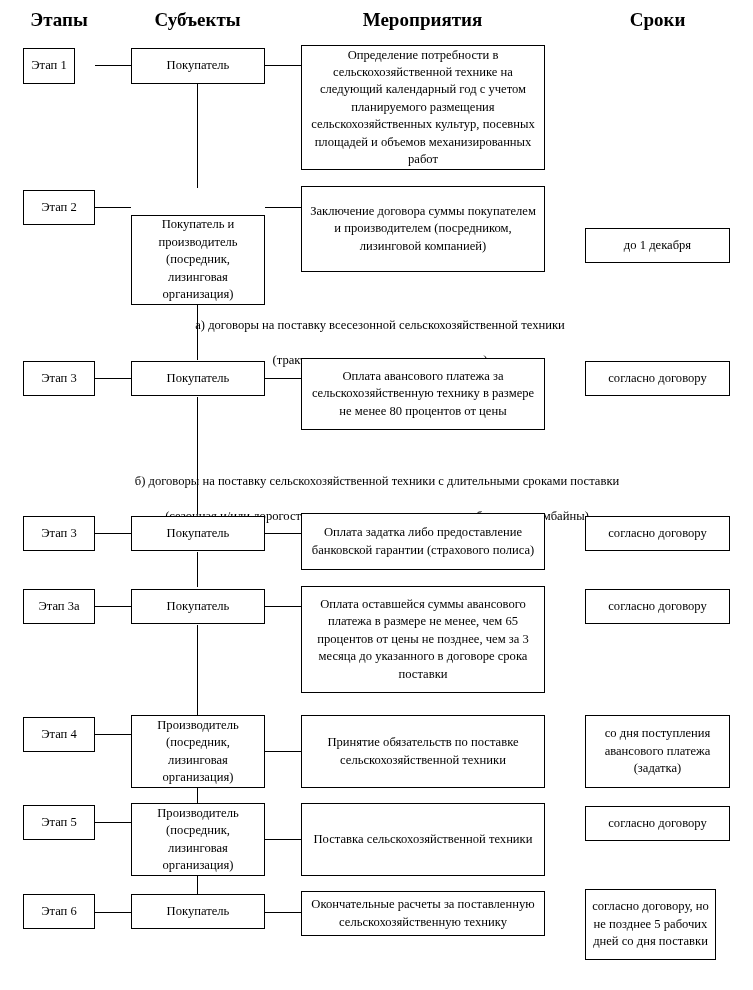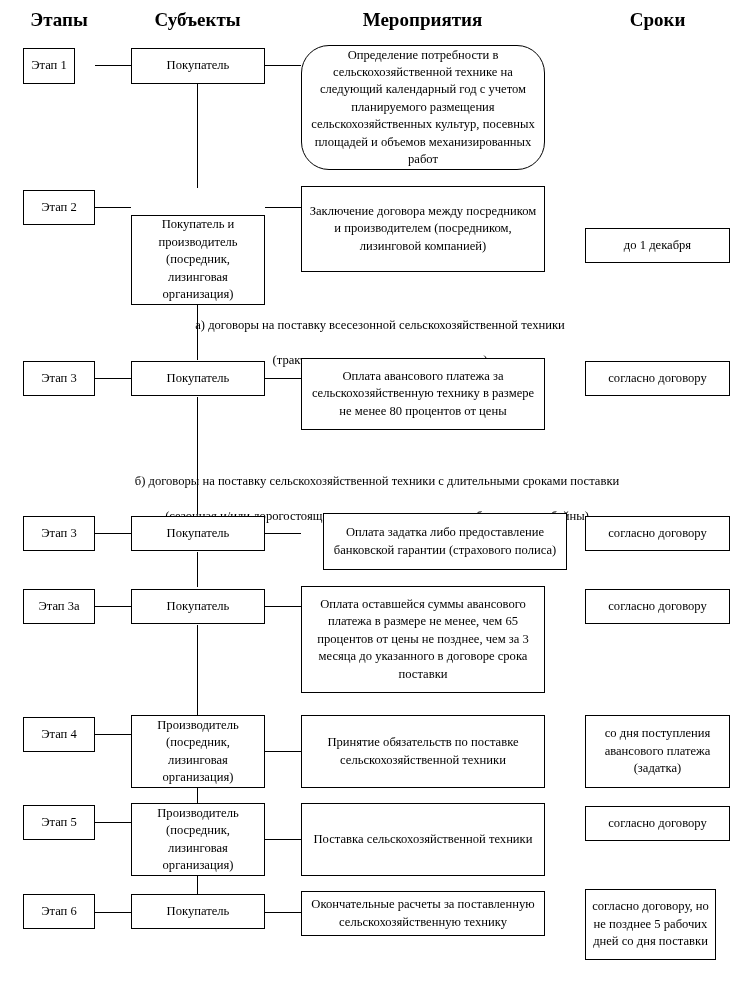--- a/index.html
+++ b/index.html
@@ -100,32 +100,32 @@
   <div class="vline" style="left:197px;top:625px;height:90px;"></div>
   <div class="vline" style="left:197px;top:787px;height:16px;"></div>
   <div class="vline" style="left:197px;top:875px;height:19px;"></div>
 
   <div class="box stage-box" style="left:23px;top:48px;width:52px;height:36px;">
     <span>Этап 1</span>
   </div>
   <div class="box subject-box" style="left:131px;top:48px;width:134px;height:36px;">
     <span>Покупатель</span>
   </div>
-  <div class="box measure-box" style="left:301px;top:45px;width:244px;height:125px;border-radius:28px;">
+  <div class="box measure-box" style="left:301px;top:45px;width:244px;height:125px;">
     <span>Определение потребности в сельскохозяйственной технике на следующий календарный год с учетом планируемого размещения сельскохозяйственных культур, посевных площадей и объемов механизированных работ</span>
   </div>
 
   <div class="box stage-box" style="left:23px;top:190px;width:72px;height:35px;">
     <span>Этап 2</span>
   </div>
   <div class="box subject-box" style="left:131px;top:188px;width:134px;height:90px;margin-top:27px;">
     <span>Покупатель и производитель (посредник, лизинговая организация)</span>
   </div>
   <div class="box measure-box" style="left:301px;top:186px;width:244px;height:86px;">
-    <span>Заключение договора между посредником и производителем (посредником, лизинговой компанией)</span>
+    <span>Заключение договора суммы покупателем и производителем (посредником, лизинговой компанией)</span>
   </div>
   <div class="box term-box" style="left:585px;top:190px;width:145px;height:35px;margin-top:38px;">
     <span>до 1 декабря</span>
   </div>
 
   <div class="note" style="left:60px;top:299px;width:640px;">
     <div>а) договоры на поставку всесезонной сельскохозяйственной техники</div>
     <div>(тракторы, прочая всесезонная техника)</div>
   </div>
 
@@ -146,21 +146,21 @@
     <div>б) договоры на поставку сельскохозяйственной техники с длительными сроками поставки</div>
     <div>(сезонная и/или дорогостоящая техника, например зерноуборочные комбайны)</div>
   </div>
 
   <div class="box stage-box" style="left:23px;top:516px;width:72px;height:35px;">
     <span>Этап 3</span>
   </div>
   <div class="box subject-box" style="left:131px;top:516px;width:134px;height:35px;">
     <span>Покупатель</span>
   </div>
-  <div class="box measure-box" style="left:301px;top:513px;width:244px;height:57px;margin-left:22px;">
+  <div class="box measure-box" style="left:301px;top:513px;width:244px;height:57px;">
     <span>Оплата задатка либо предоставление банковской гарантии (страхового полиса)</span>
   </div>
   <div class="box term-box" style="left:585px;top:516px;width:145px;height:35px;">
     <span>согласно договору</span>
   </div>
 
   <div class="box stage-box" style="left:23px;top:589px;width:72px;height:35px;">
     <span>Этап 3а</span>
   </div>
   <div class="box subject-box" style="left:131px;top:589px;width:134px;height:35px;">

